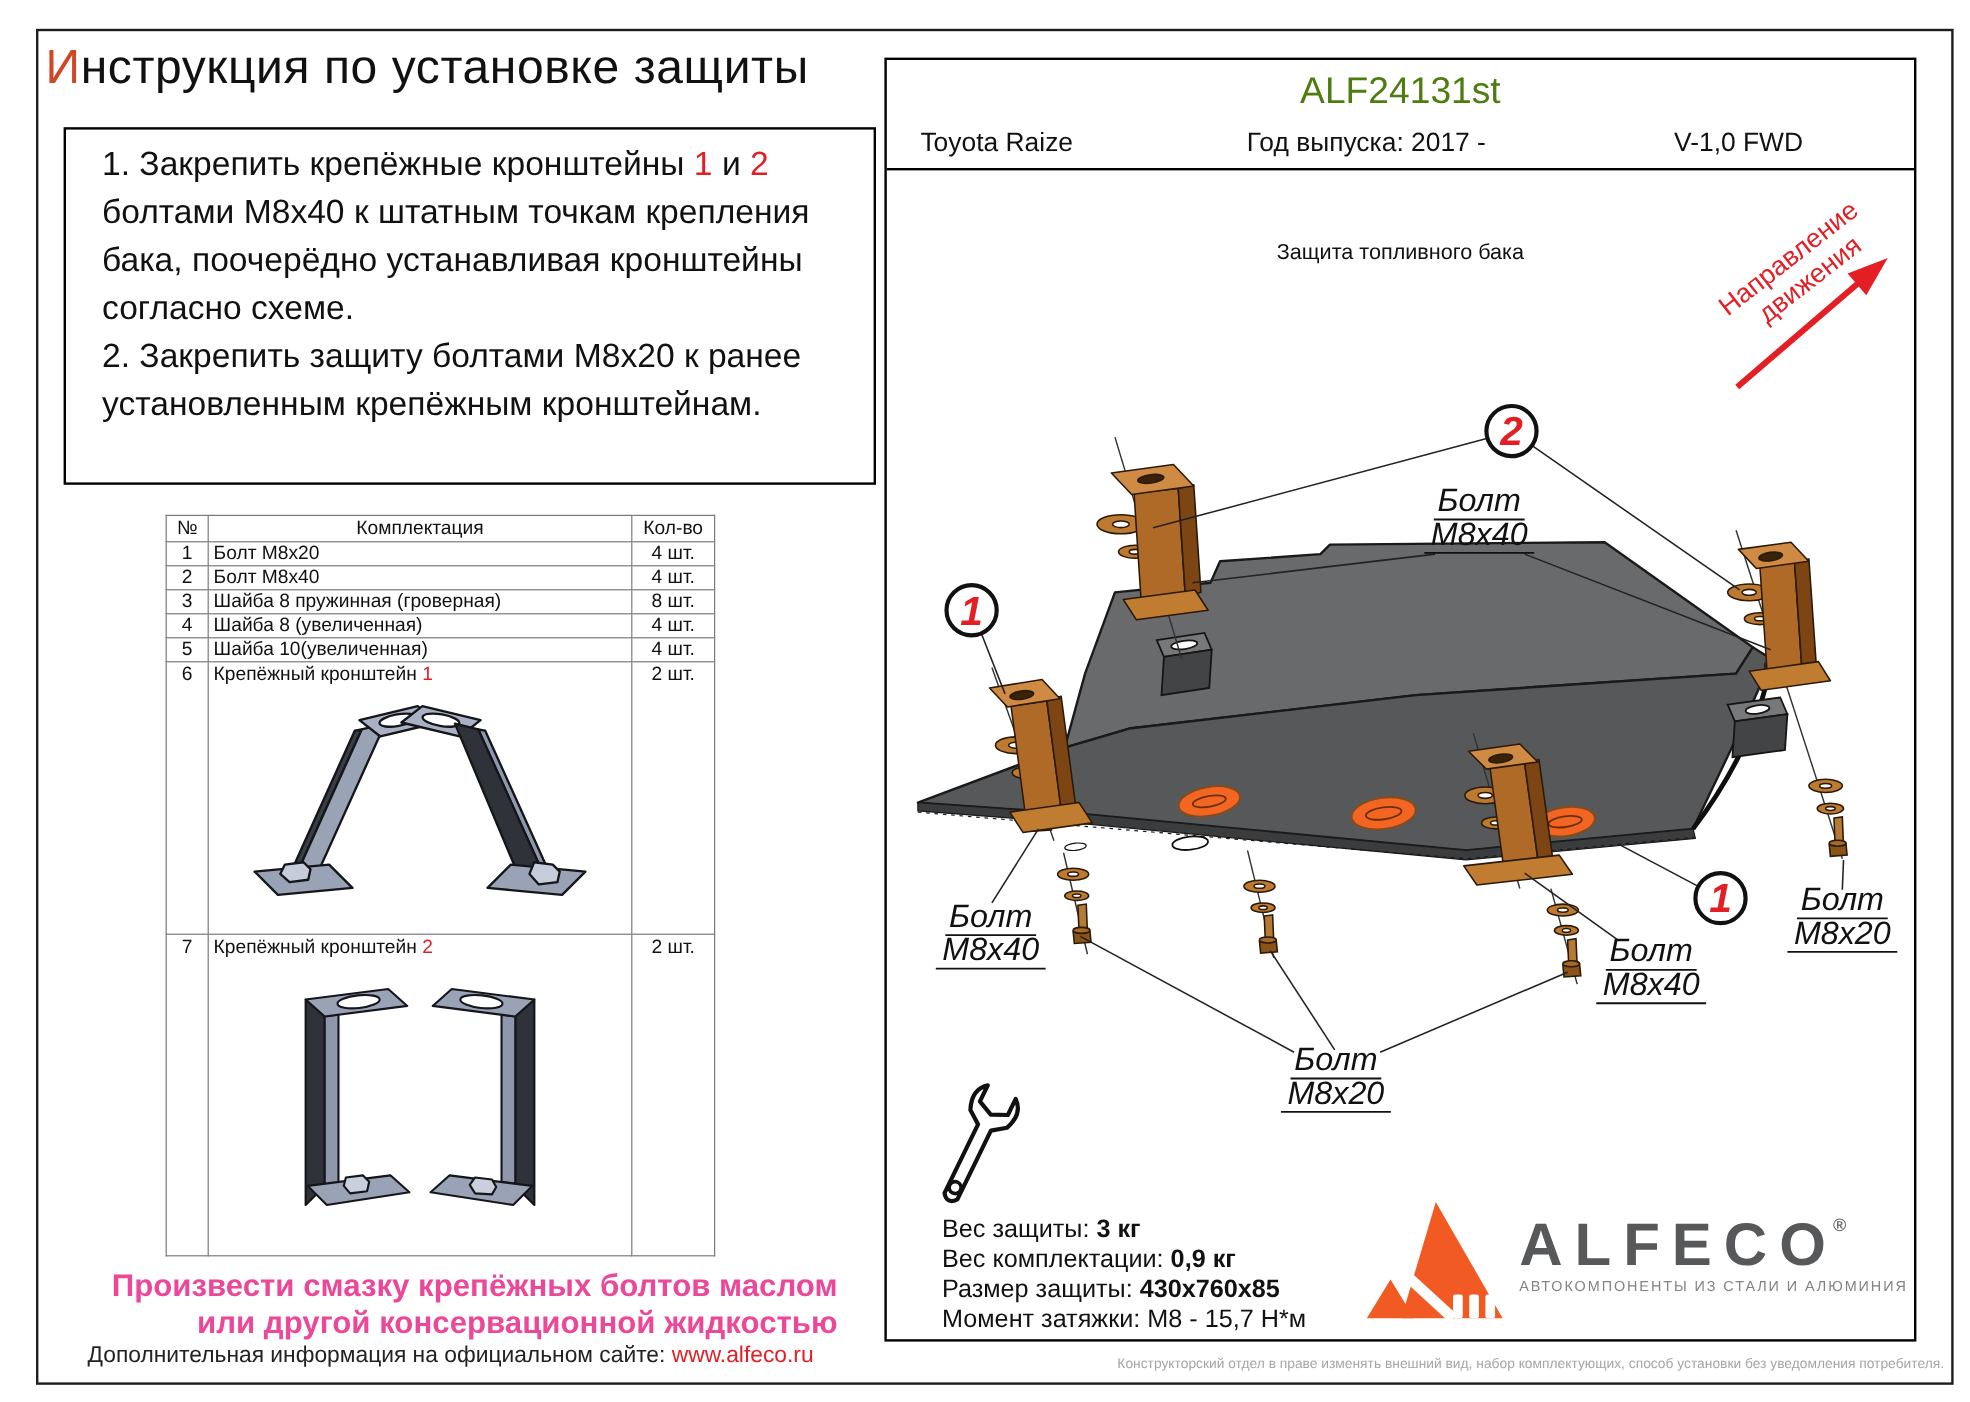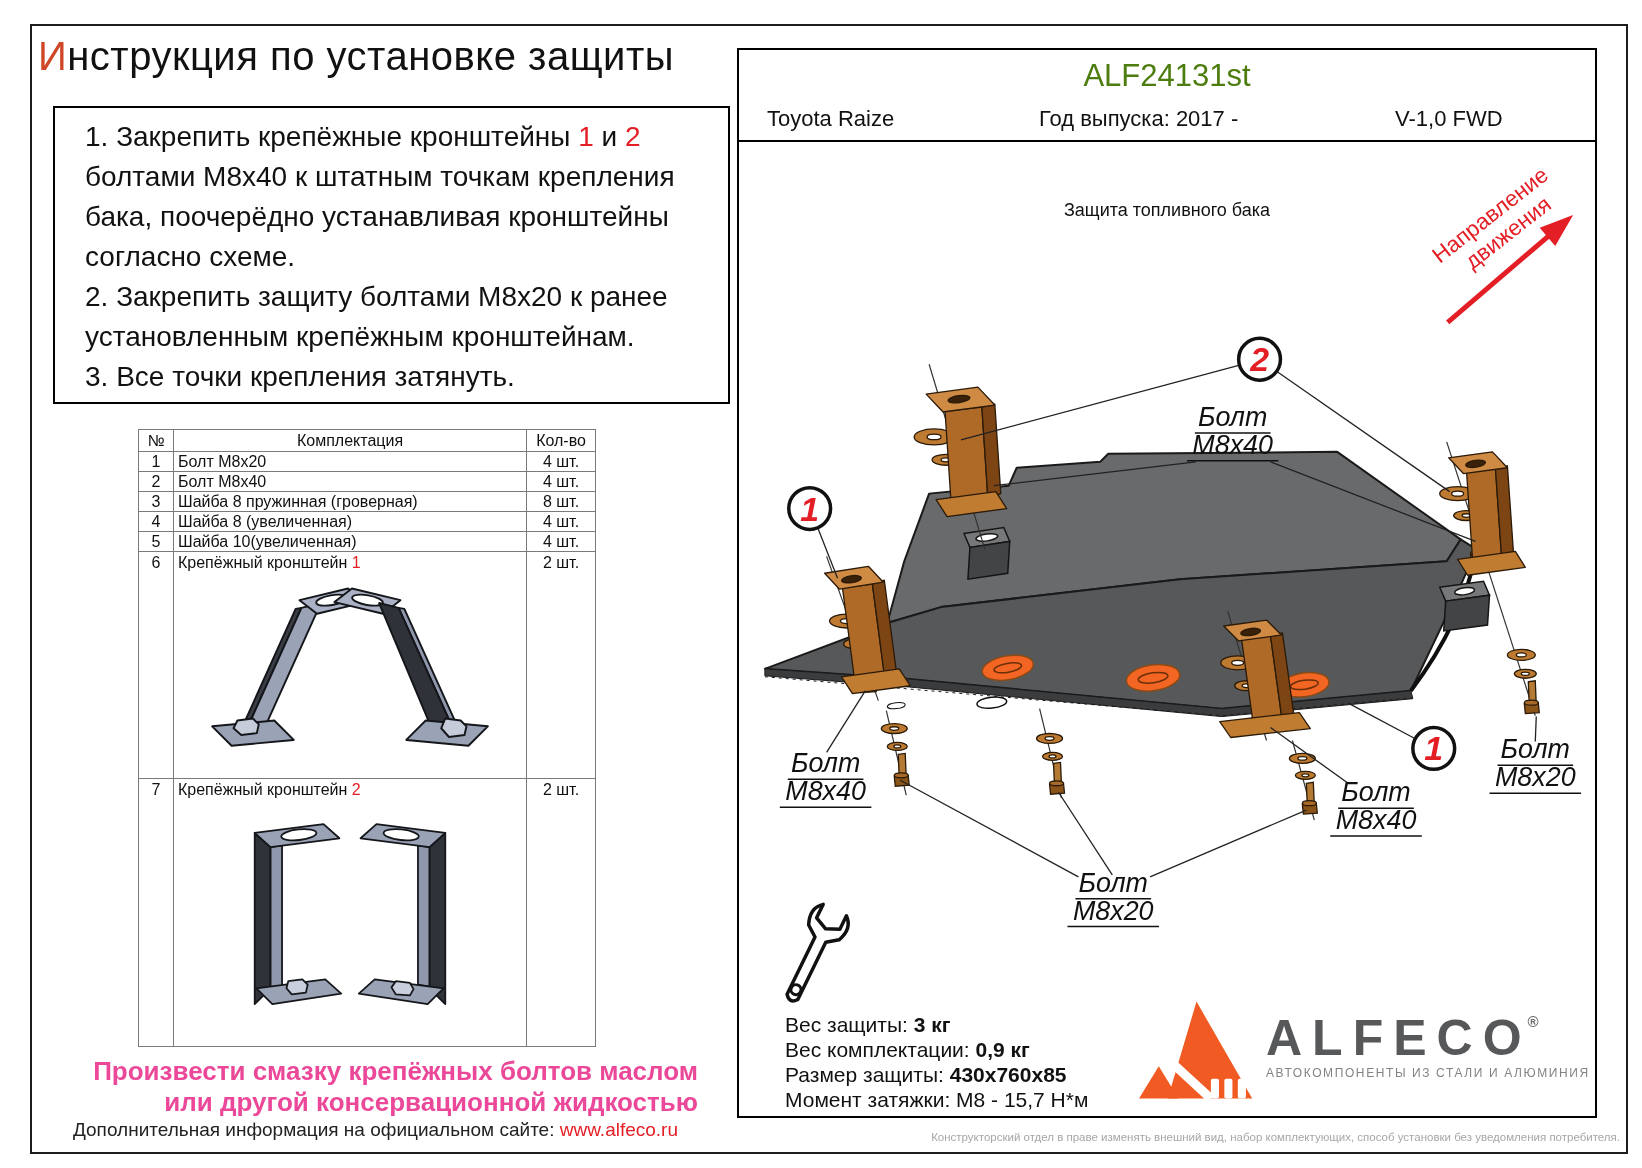--- a/index.html
+++ b/index.html
@@ -53,21 +53,20 @@
 </head>
 <body>
 
 <div class="frame"></div>
 
 <div class="doc-title"><span class="lead">И</span><span>нструкция по установке защиты</span></div>
 
 <div class="instr">
   <p><span>1. Закрепить крепёжные кронштейны </span><span class="red">1</span><span> и </span><span class="red">2</span><span> болтами М8х40 к штатным точкам крепления бака, поочерёдно устанавливая кронштейны согласно схеме.</span></p>
   <p><span>2. Закрепить защиту болтами М8х20 к ранее установленным крепёжным кронштейнам.</span></p>
-  <p><span>3. Все точки крепления затянуть.</span></p>
 </div>
 
 <table class="parts">
   <thead>
     <tr>
       <th class="c-num">№</th>
       <th class="c-name">Комплектация</th>
       <th class="c-qty">Кол-во</th>
     </tr>
   </thead>

